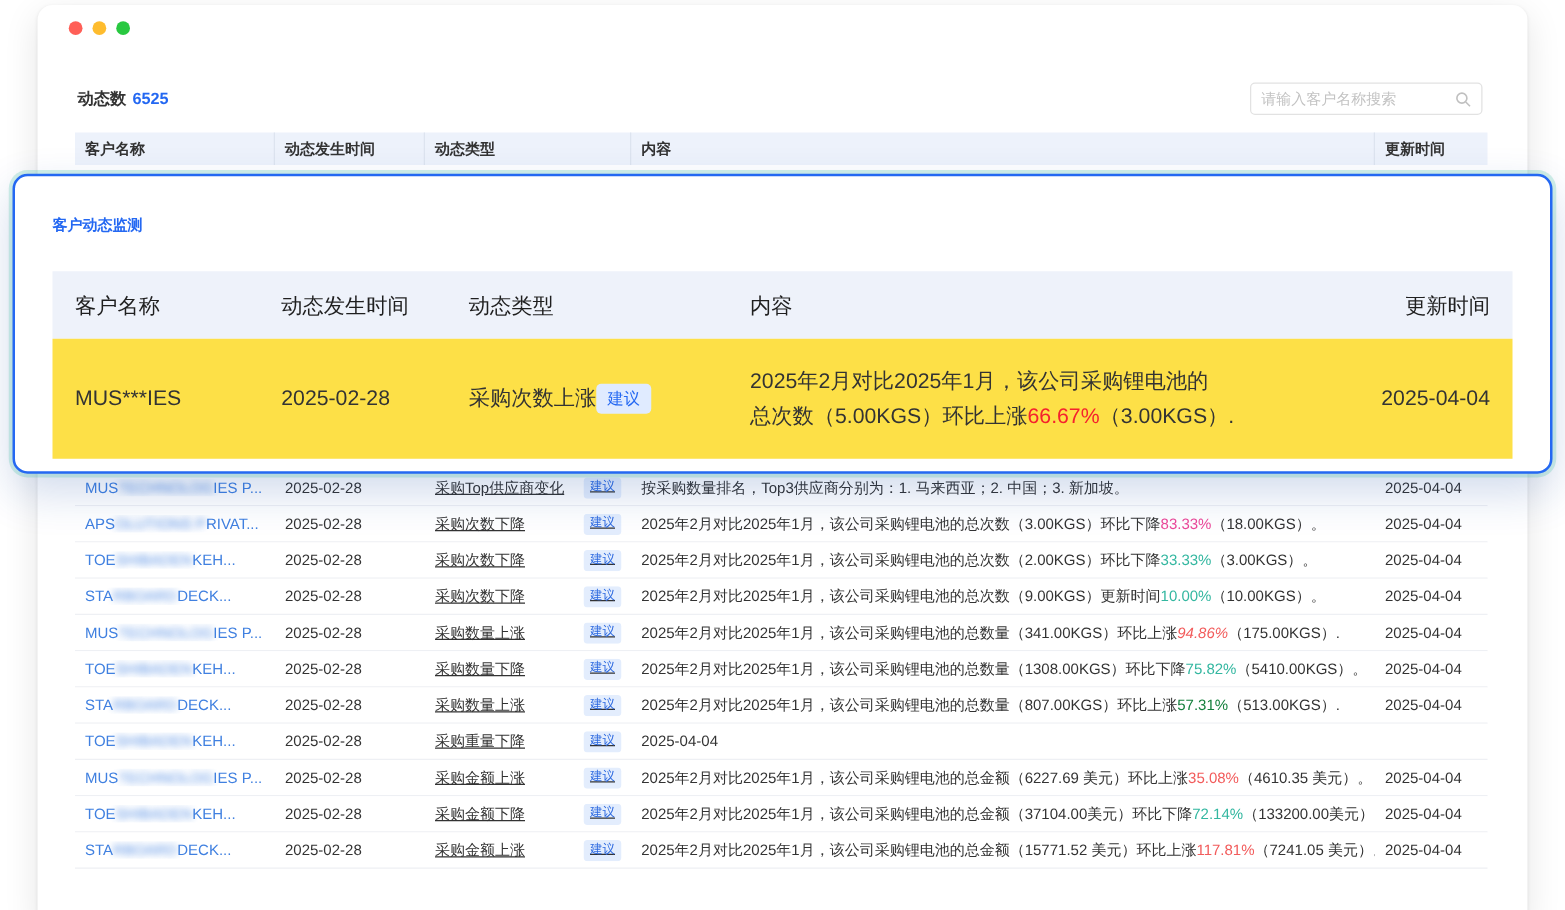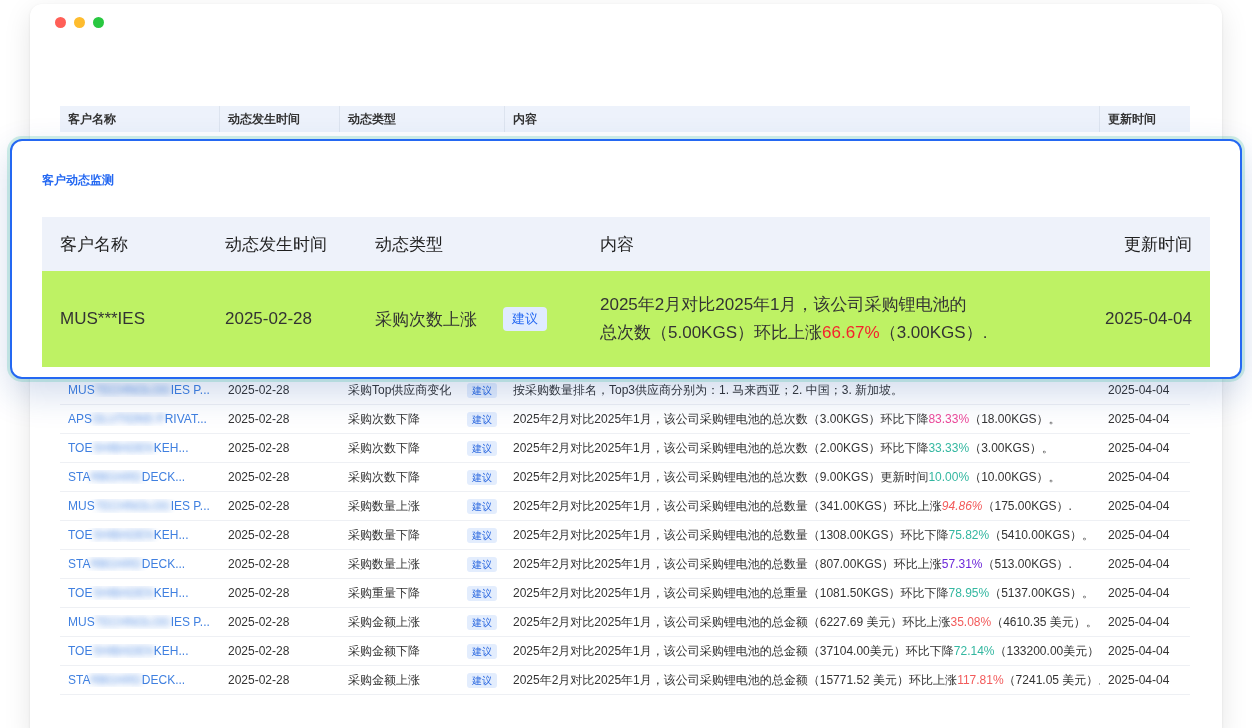--- a/index.html
+++ b/index.html
@@ -31,55 +31,67 @@
     white-space:nowrap; overflow:hidden; }
   .th:last-child { border-right:none; }
   .w-customer { width:160px; } .w-time { width:120px; } .w-type { width:165px; }
   .w-content { width:595px; } .w-update { width:90px; }
 
   .spacer { height:244px; background:#fff; }
   .row { display:flex; align-items:center; height:29px; border-bottom:1px solid #eef0f4; background:#fff; }
   .cell { padding:0 8px; white-space:nowrap; overflow:hidden; }
   .c-customer { width:160px; color:#4080e0; }
   .c-time { width:120px; color:#333; }
-  .c-type { width:165px; display:flex; align-items:center; justify-content:space-between; }
+  .c-type { width:165px; display:flex; justify-content:space-between;text-decoration:underline; }
   .c-content { width:595px; color:#333; }
   .c-update { width:90px; color:#333; }
   .blur { filter:blur(3px); opacity:.9; }
   .badge { background:#e3edfd; color:#2f6be0; font-size:10px; line-height:15px;
     padding:0 5px; border-radius:3px; flex:none; }
 
   
   .modal { position:absolute; left:10px; top:139px; width:1232px; z-index:10;
     background:#fff; border:2px solid #2468f2; border-radius:12px;
     padding:24px 30px 10px;
     box-shadow:0 0 0 3px rgba(47,186,153,.22), 0 14px 36px rgba(20,70,160,.20); }
   .m-title { font-size:12px; line-height:30px; font-weight:700; color:#2468f2; }
   .m-table { margin-top:22px; }
   .m-head { display:flex; align-items:center; background:#eef2fa; height:54px;
     font-size:17px; color:#1f1f1f; font-weight:500; }
-  .m-row { display:flex; align-items:center; min-height:96px; font-size:17px; color:#333; background:#bef264; }
+  .m-row { display:flex; align-items:center; min-height:96px; font-size:17px; color:#333; background:#fde047; }
   .m-cell { padding:0 18px; }
   .mc-customer { width:165px; } .mc-time { width:150px; } .mc-type { width:225px; }
   .mc-content { width:505px; } .mc-update { flex:1; text-align:right; }
-  .m-type { display:flex; align-items:center; gap:26px; }
+  .m-type { display:flex; }
   .m-badge { background:#e0ebff; color:#2468f2; font-size:13px; line-height:20px;
     padding:2px 9px; border-radius:4px; flex:none; }
   .m-content { line-height:28px; }
 </style>
 </head>
 <body>
 
 <div class="window">
   <div class="traffic">
     <span class="dot" style="background: rgb(255, 95, 87);"></span>
     <span class="dot" style="background: rgb(254, 188, 46);"></span>
     <span class="dot" style="background: rgb(40, 200, 64);"></span>
   </div>
 
+  <div class="toolbar">
+    <div class="count">
+      <span>动态数</span><span class="num">6525</span>
+    </div>
+    <div class="search">
+      <input type="text" placeholder="请输入客户名称搜索" style="">
+      <svg width="13" height="13" viewBox="0 0 13 13">
+        <circle cx="5.5" cy="5.5" r="4" fill="none" stroke="#c0c0c0" stroke-width="1.3"></circle>
+        <line x1="8.6" y1="8.6" x2="12" y2="12" stroke="#c0c0c0" stroke-width="1.3"></line>
+      </svg>
+    </div>
+  </div>
 
   <div class="table">
     <div class="thead">
       <div class="th w-customer">客户名称</div>
       <div class="th w-time">动态发生时间</div>
       <div class="th w-type">动态类型</div>
       <div class="th w-content">内容</div>
       <div class="th w-update">更新时间</div>
     </div>
     <div id="table-body">
@@ -145,31 +157,30 @@
     <div class="cell c-content"><span>2025年2月对比2025年1月，该公司采购锂电池的总数量（1308.00KGS）环比下降</span><span style="color: rgb(51, 183, 160);">75.82%</span><span>（5410.00KGS）。</span></div>
     <div class="cell c-update">2025-04-04</div>
   </div>
         <div class="row">
     <div class="cell c-customer"><span>STA</span><span class="blur">RBOARD</span><span>DECK...</span></div>
     <div class="cell c-time">2025-02-28</div>
     <div class="cell c-type">
       <span>采购数量上涨</span>
       <span class="badge">建议</span>
     </div>
-    <div class="cell c-content"><span>2025年2月对比2025年1月，该公司采购锂电池的总数量（807.00KGS）环比上涨</span><span style="color: #6d28d9;">57.31%</span><span>（513.00KGS）.</span></div>
+    <div class="cell c-content"><span>2025年2月对比2025年1月，该公司采购锂电池的总数量（807.00KGS）环比上涨</span><span style="color: #15803d;">57.31%</span><span>（513.00KGS）.</span></div>
     <div class="cell c-update">2025-04-04</div>
   </div>
         <div class="row">
     <div class="cell c-customer"><span>TOE</span><span class="blur">SHIBADEN</span><span>KEH...</span></div>
     <div class="cell c-time">2025-02-28</div>
     <div class="cell c-type">
       <span>采购重量下降</span>
       <span class="badge">建议</span>
     </div>
-    <div class="cell c-content"><span>2025年2月对比2025年1月，该公司采购锂电池的总重量（1081.50KGS）环比下降</span><span style="color: rgb(51, 183, 160);">78.95%</span><span>（5137.00KGS）。</span></div>
     <div class="cell c-update">2025-04-04</div>
   </div>
         <div class="row">
     <div class="cell c-customer"><span>MUS</span><span class="blur">TECHNOLOG</span><span>IES P...</span></div>
     <div class="cell c-time">2025-02-28</div>
     <div class="cell c-type">
       <span>采购金额上涨</span>
       <span class="badge">建议</span>
     </div>
     <div class="cell c-content"><span>2025年2月对比2025年1月，该公司采购锂电池的总金额（6227.69 美元）环比上涨</span><span style="color: rgb(242, 91, 91);">35.08%</span><span>（4610.35 美元）。</span></div>

